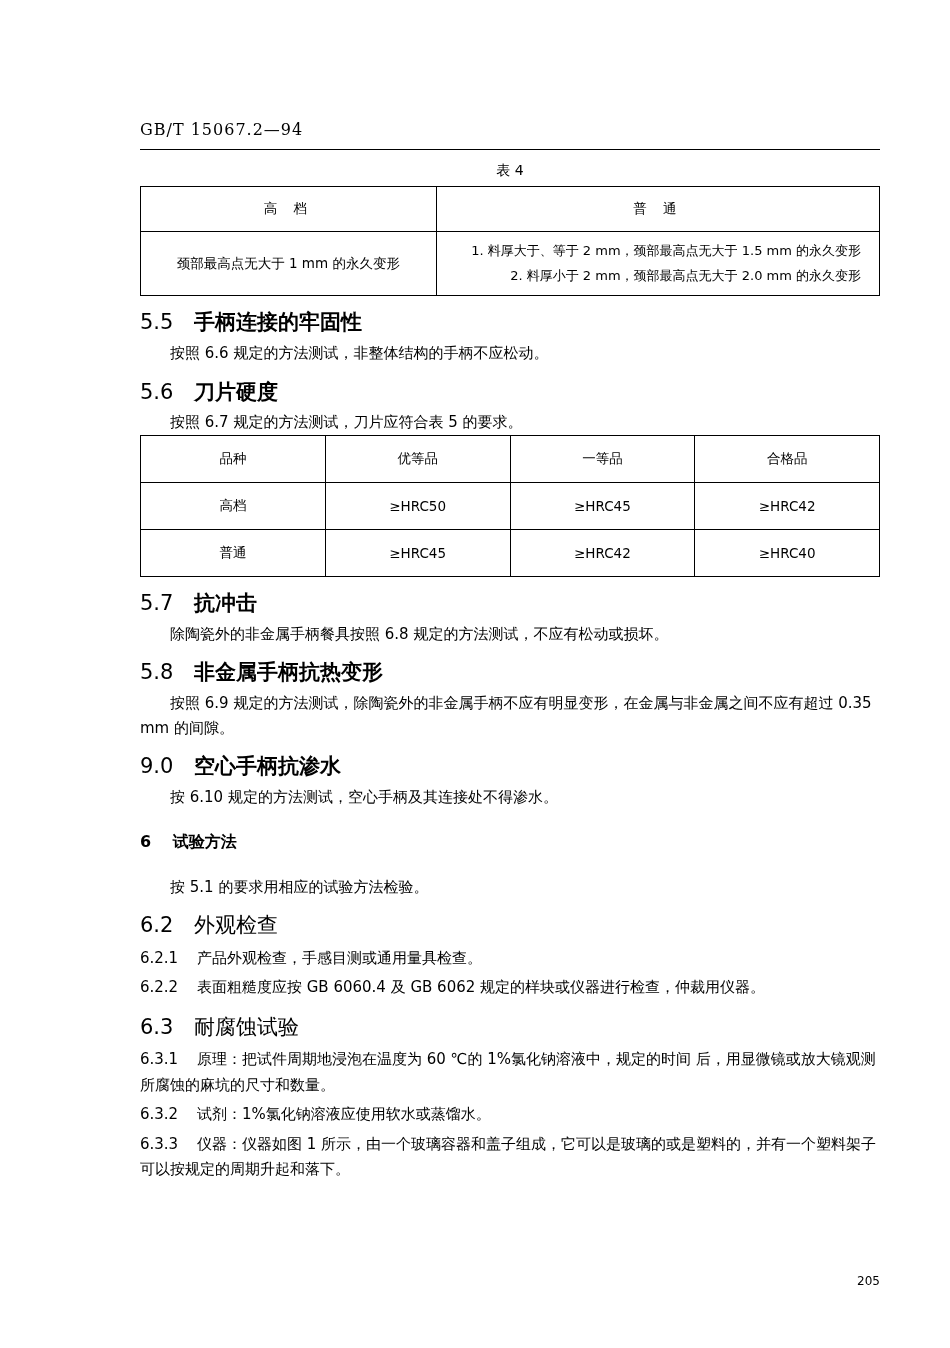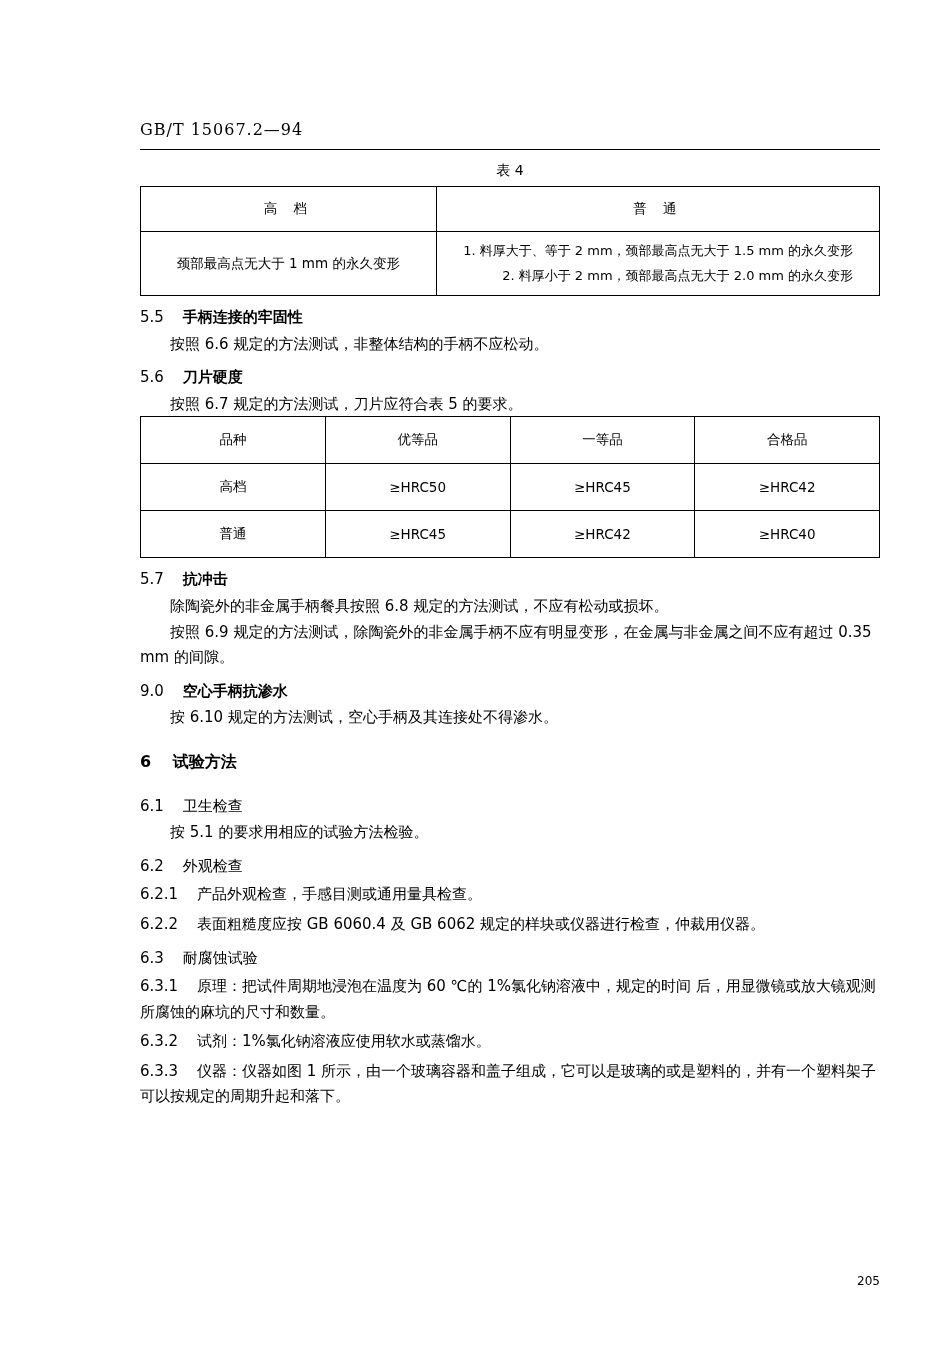--- a/index.html
+++ b/index.html
@@ -43,32 +43,32 @@
     font-size: 14px;
     margin: 12px 0 6px 0;
   }
   table.doc {
     border-collapse: collapse;
     width: 740px;
     font-size: 13.5px;
   }
   table.doc td, table.doc th {
     border: 1px solid #000;
-    padding: 7px 26px;
+    padding: 7px 18px;
     font-weight: normal;
     vertical-align: middle;
   }
   table.doc .ctr { text-align: center; }
   table.doc .lft { text-align: right; }
   .t4-head { letter-spacing: 6px; }
   .t4 td { height: 30px; }
   .t4 .multi { line-height: 1.9; font-size: 13px; }
   .t5 td { height: 32px; }
   .sec {
-    font-size: 15px;
+    font-size: 21px;
     margin-top: 10px;
     line-height: 1.55;
   }
   .sec .num { display: inline-block; }
   .sec-title { font-weight: bold; }
   .para {
     font-size: 15px;
     line-height: 1.65;
     text-indent: 2em;
     margin-top: 2px;
@@ -153,37 +153,37 @@
         </tr>
       </tbody>
     </table>
 
     <div class="sec">
       <span class="num">5.7</span>
       <span class="sec-title" style="margin-left:14px">抗冲击</span>
     </div>
     <div class="para">除陶瓷外的非金属手柄餐具按照 6.8 规定的方法测试，不应有松动或损坏。</div>
 
+    <div class="sec">
+      <span class="num">5.8</span>
+      <span class="sec-title" style="margin-left:14px">非金属手柄抗热变形</span>
+    </div>
     <div class="para">按照 6.9 规定的方法测试，除陶瓷外的非金属手柄不应有明显变形，在金属与非金属之间不应有超过 0.35 mm 的间隙。</div>
 
     <div class="sec">
       <span class="num">9.0</span>
       <span class="sec-title" style="margin-left:14px">空心手柄抗渗水</span>
     </div>
     <div class="para">按 6.10 规定的方法测试，空心手柄及其连接处不得渗水。</div>
 
     <div class="h-sec">
       <span>6</span>
       <span style="margin-left:16px">试验方法</span>
     </div>
 
-    <div class="sec">
-      <span class="num">6.1</span>
-      <span style="margin-left:14px">卫生检查</span>
-    </div>
     <div class="para">按 5.1 的要求用相应的试验方法检验。</div>
 
     <div class="sec">
       <span class="num">6.2</span>
       <span style="margin-left:14px">外观检查</span>
     </div>
 
     <div class="hang">
       <span class="num">6.2.1</span>
       <span style="margin-left:14px">产品外观检查，手感目测或通用量具检查。</span>

